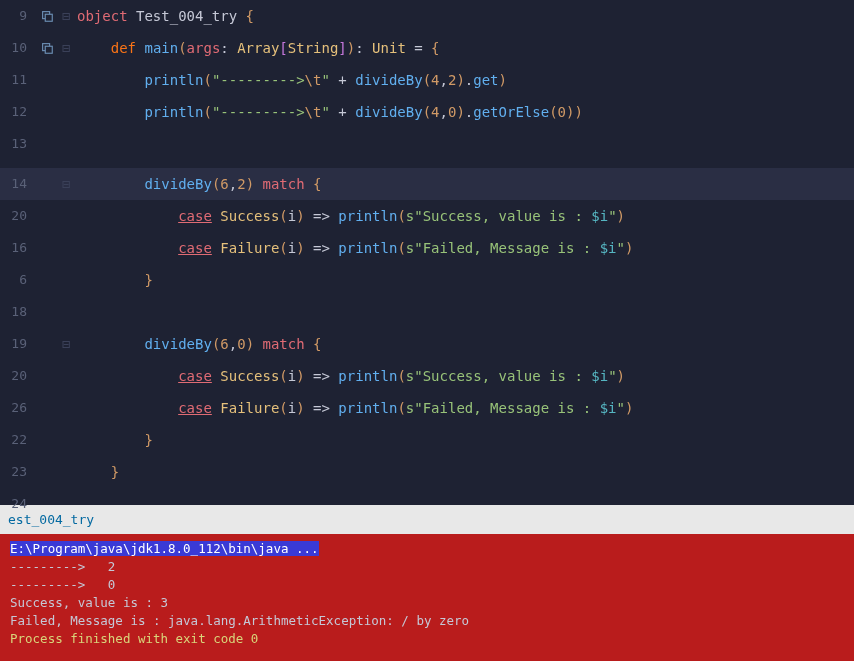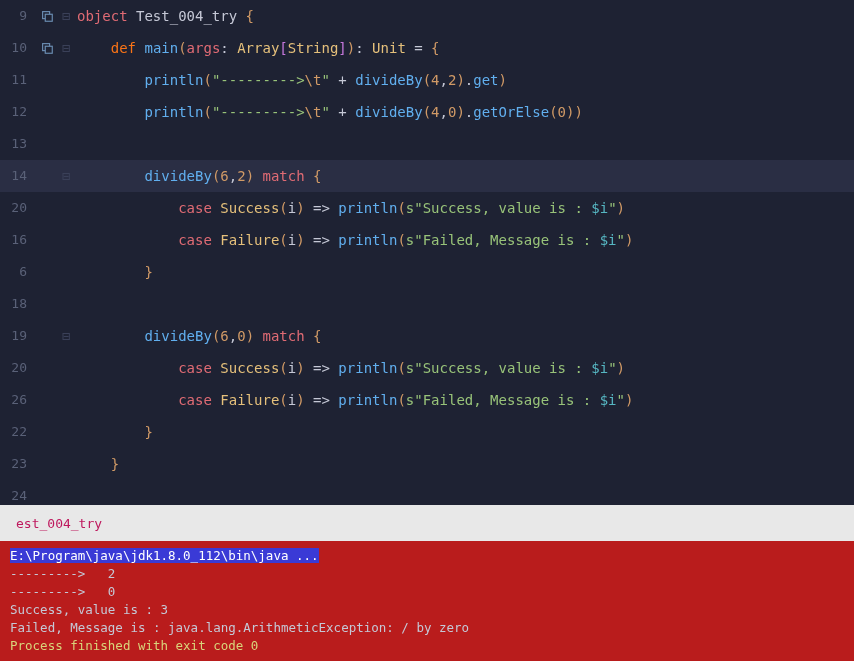--- a/index.html
+++ b/index.html
@@ -19,20 +19,21 @@
     background: #1e2233;
   }
   .code-line {
     display: flex;
     align-items: center;
     height: 32px;
     line-height: 32px;
   }
   .code-line.highlighted {
     background: #2a2e44;
+    margin-top: 8px;
   }
   .gutter {
     width: 35px;
     text-align: right;
     padding-right: 8px;
     color: #5a6178;
     font-size: 13px;
     flex-shrink: 0;
   }
   .gutter-icon {
@@ -51,43 +52,43 @@
     color: #3a4058;
   }
   .code-content {
     white-space: pre;
     padding-left: 4px;
   }
   
   .kw-def { color: #f97316; }
   .kw-obj { color: #e06b74; }
   .kw-match { color: #e06b74; }
-  .kw-case { color: #e06b74; }
+  .kw-case { color: #e06b74; text-decoration: underline; }
   .fn-name { color: #61afef; }
   .class-name { color: #e5c07b; }
   .var-name { color: #c5c8d6; }
   .param { color: #e06b74; }
   .punct { color: #c5c8d6; }
   .paren { color: #d19a66; }
   .brace { color: #d19a66; }
   .bracket { color: #c678dd; }
   .str { color: #98c379; }
   .str-esc { color: #d19a66; }
   .str-interp { color: #56b6c2; }
   .num { color: #d19a66; }
   .op { color: #c5c8d6; }
   .arrow { color: #c5c8d6; }
   
   .tab-bar {
     background: #e8e8e8;
-    height: 36px;
-    display: flex;
-    align-items: center;
-    padding-left: 16px;
-    color: #be185d;
+    height: 29px;
+    display: flex;
+    align-items: center;
+    padding-left: 8px;
+    color: #0369a1;
     font-size: 13px;
   }
   .console {
     background: #b91c1c;
     padding: 6px 10px;
     height: 146px;
     font-size: 12.5px;
     line-height: 18px;
     font-family: 'Consolas', monospace;
   }

